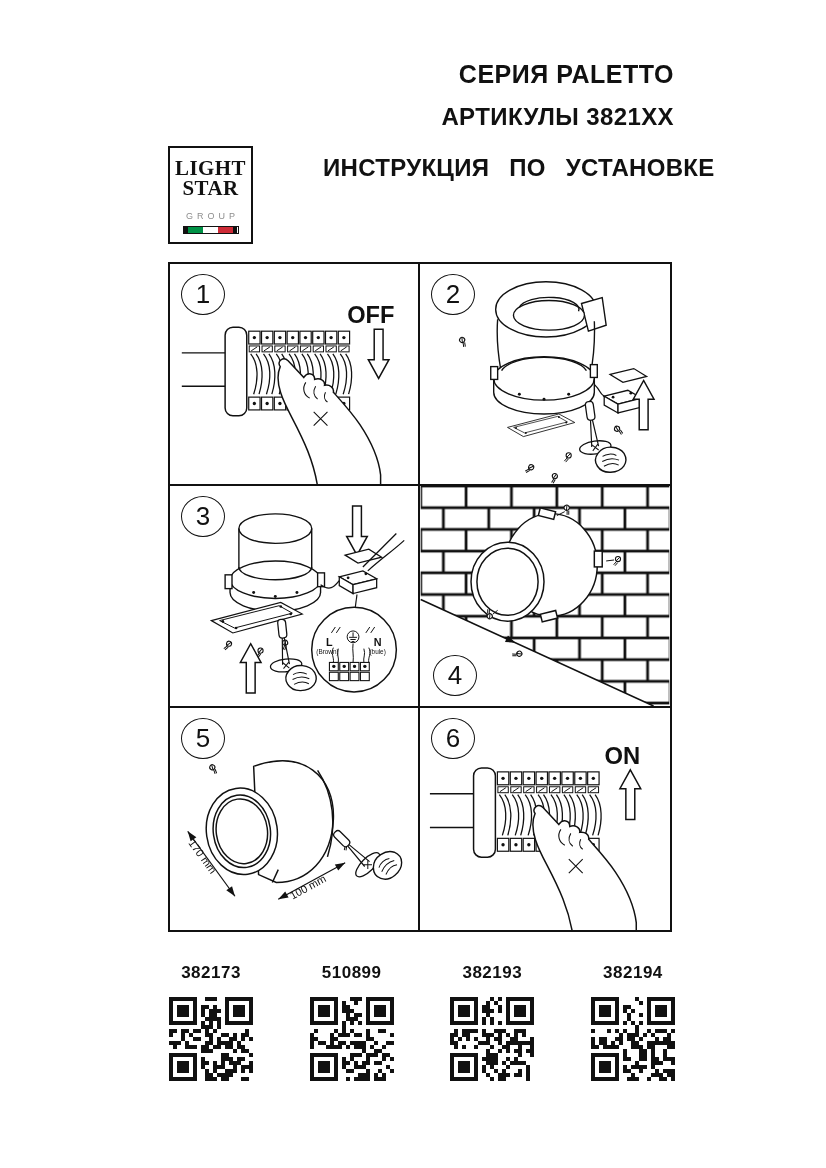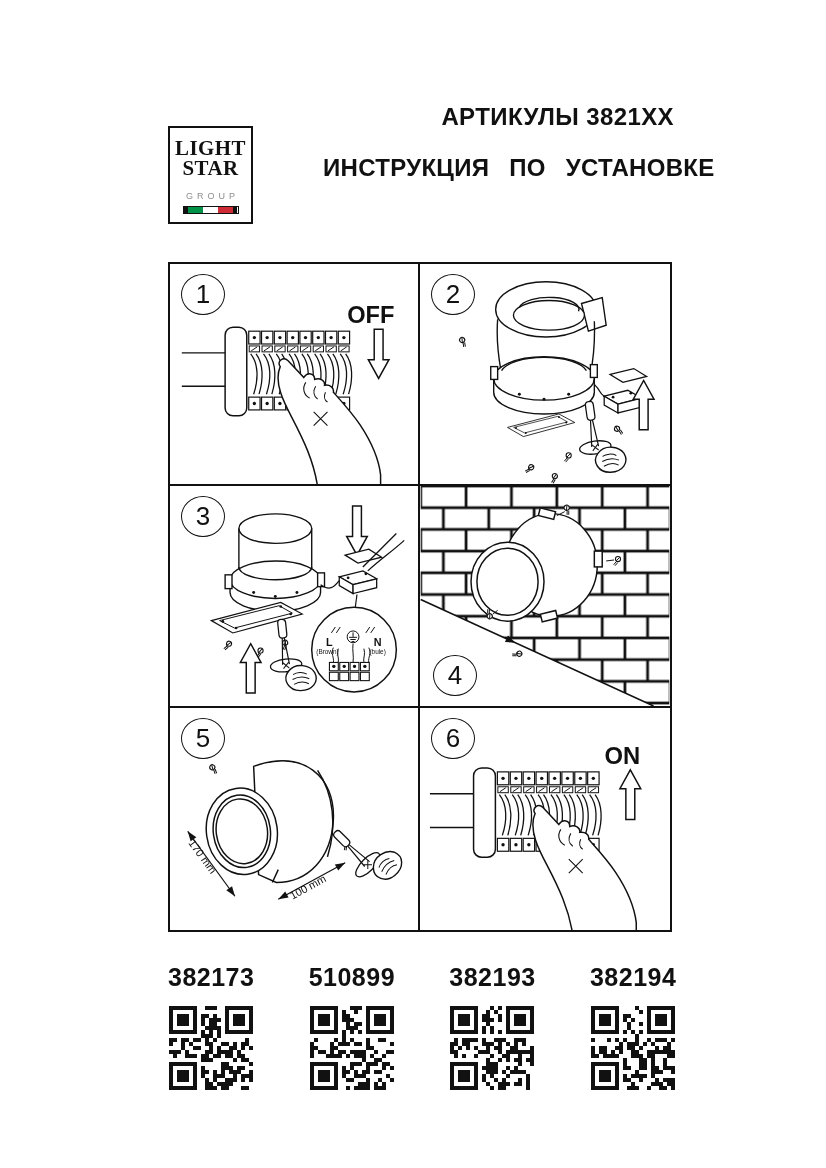--- a/index.html
+++ b/index.html
@@ -5,21 +5,21 @@
   html,body{margin:0;padding:0;background:#fff;}
   .page{position:relative;width:826px;height:1168px;background:#fff;overflow:hidden;
         font-family:"Liberation Sans",sans-serif;color:#111;}
   
   .series{position:absolute;top:60px;right:152px;font-size:25px;font-weight:bold;letter-spacing:.5px;}
   .articles-label{position:absolute;top:103px;right:152px;font-size:24px;font-weight:bold;letter-spacing:.4px;}
   .title{position:absolute;left:296px;top:152px;font-size:24px;font-weight:bold;line-height:31px;letter-spacing:.3px;}
   .title-l1{word-spacing:13px;margin-left:27px;}
   .title-l2{word-spacing:3px;}
   
-  .logo{position:absolute;left:168px;top:126px;width:85px;height:98px;border:2px solid #111;
+  .logo{position:absolute;left:168px;top:146px;width:85px;height:98px;border:2px solid #111;
         box-sizing:border-box;text-align:center;background:#fff;}
   .logo-word{font-family:"Liberation Serif",serif;font-weight:bold;font-size:22px;line-height:20px;
              letter-spacing:.5px;transform:scaleX(.95);}
   .logo-word:first-child{margin-top:10px;}
   .logo-group{font-size:9px;letter-spacing:4px;color:#8d8d8d;margin-top:13px;text-indent:4px;}
   .flag{margin:5px auto 0;width:56px;height:8px;border:1px solid #111;display:flex;box-sizing:border-box;}
   .flag span{height:100%;}
   .flag-cap{width:4px;background:#111;}
   .flag-green{flex:1;background:#009246;}
   .flag-white{flex:1;background:#fff;}
@@ -31,21 +31,21 @@
   .cell:nth-child(2n){border-right:none;}
   .cell:nth-child(5),.cell:nth-child(6){border-bottom:none;}
   .cell svg{display:block;width:100%;height:100%;}
   .badge{position:absolute;left:11px;top:10px;width:42px;height:39px;border:1.6px solid #111;border-radius:50%;
          display:flex;align-items:center;justify-content:center;font-size:26px;background:#fff;z-index:2;}
   .badge-low{top:auto;bottom:10px;left:13px;}
   svg text{font-family:"Liberation Sans",sans-serif;fill:#111;stroke:none;}
   
   .footer{position:absolute;left:168px;top:963px;width:508px;display:flex;justify-content:space-between;}
   .qr-col{width:86px;text-align:center;}
-  .qr-num{font-size:25px;font-weight:bold;letter-spacing:.5px;}
+  .qr-num{font-size:17px;font-weight:bold;letter-spacing:.5px;}
   .qr-box{margin:14px auto 0;width:84px;height:84px;}
   .defs-holder{position:absolute;width:0;height:0;overflow:hidden;}
 </style>
 </head>
 <body>
 
 <svg class="defs-holder" aria-hidden="true">
   <defs></defs>
   <g id="g-screw">
     <circle cx="0" cy="0" r="2.6" fill="#fff" stroke="#111" stroke-width="1.1"></circle>
@@ -106,20 +106,21 @@
     <circle cx="9" cy="1" r="1.4" fill="#111"></circle>
       <circle cx="27" cy="-3" r="1.4" fill="#111"></circle>
   </g>
   <g id="g-dimhead">
       <polygon points="0,0 10,-3.6 10,3.6" fill="#111"></polygon>
     </g>
 </svg>
 
 <div class="page">
 
+  <div class="series">СЕРИЯ PALETTO</div>
   <div class="articles-label">АРТИКУЛЫ 3821XX</div>
 
   <div class="logo">
     <div class="logo-word">LIGHT</div>
     <div class="logo-word">STAR</div>
     <div class="logo-group">GROUP</div>
     <div class="flag">
       <span class="flag-cap"></span>
         <span class="flag-green"></span>
         <span class="flag-white"></span>

